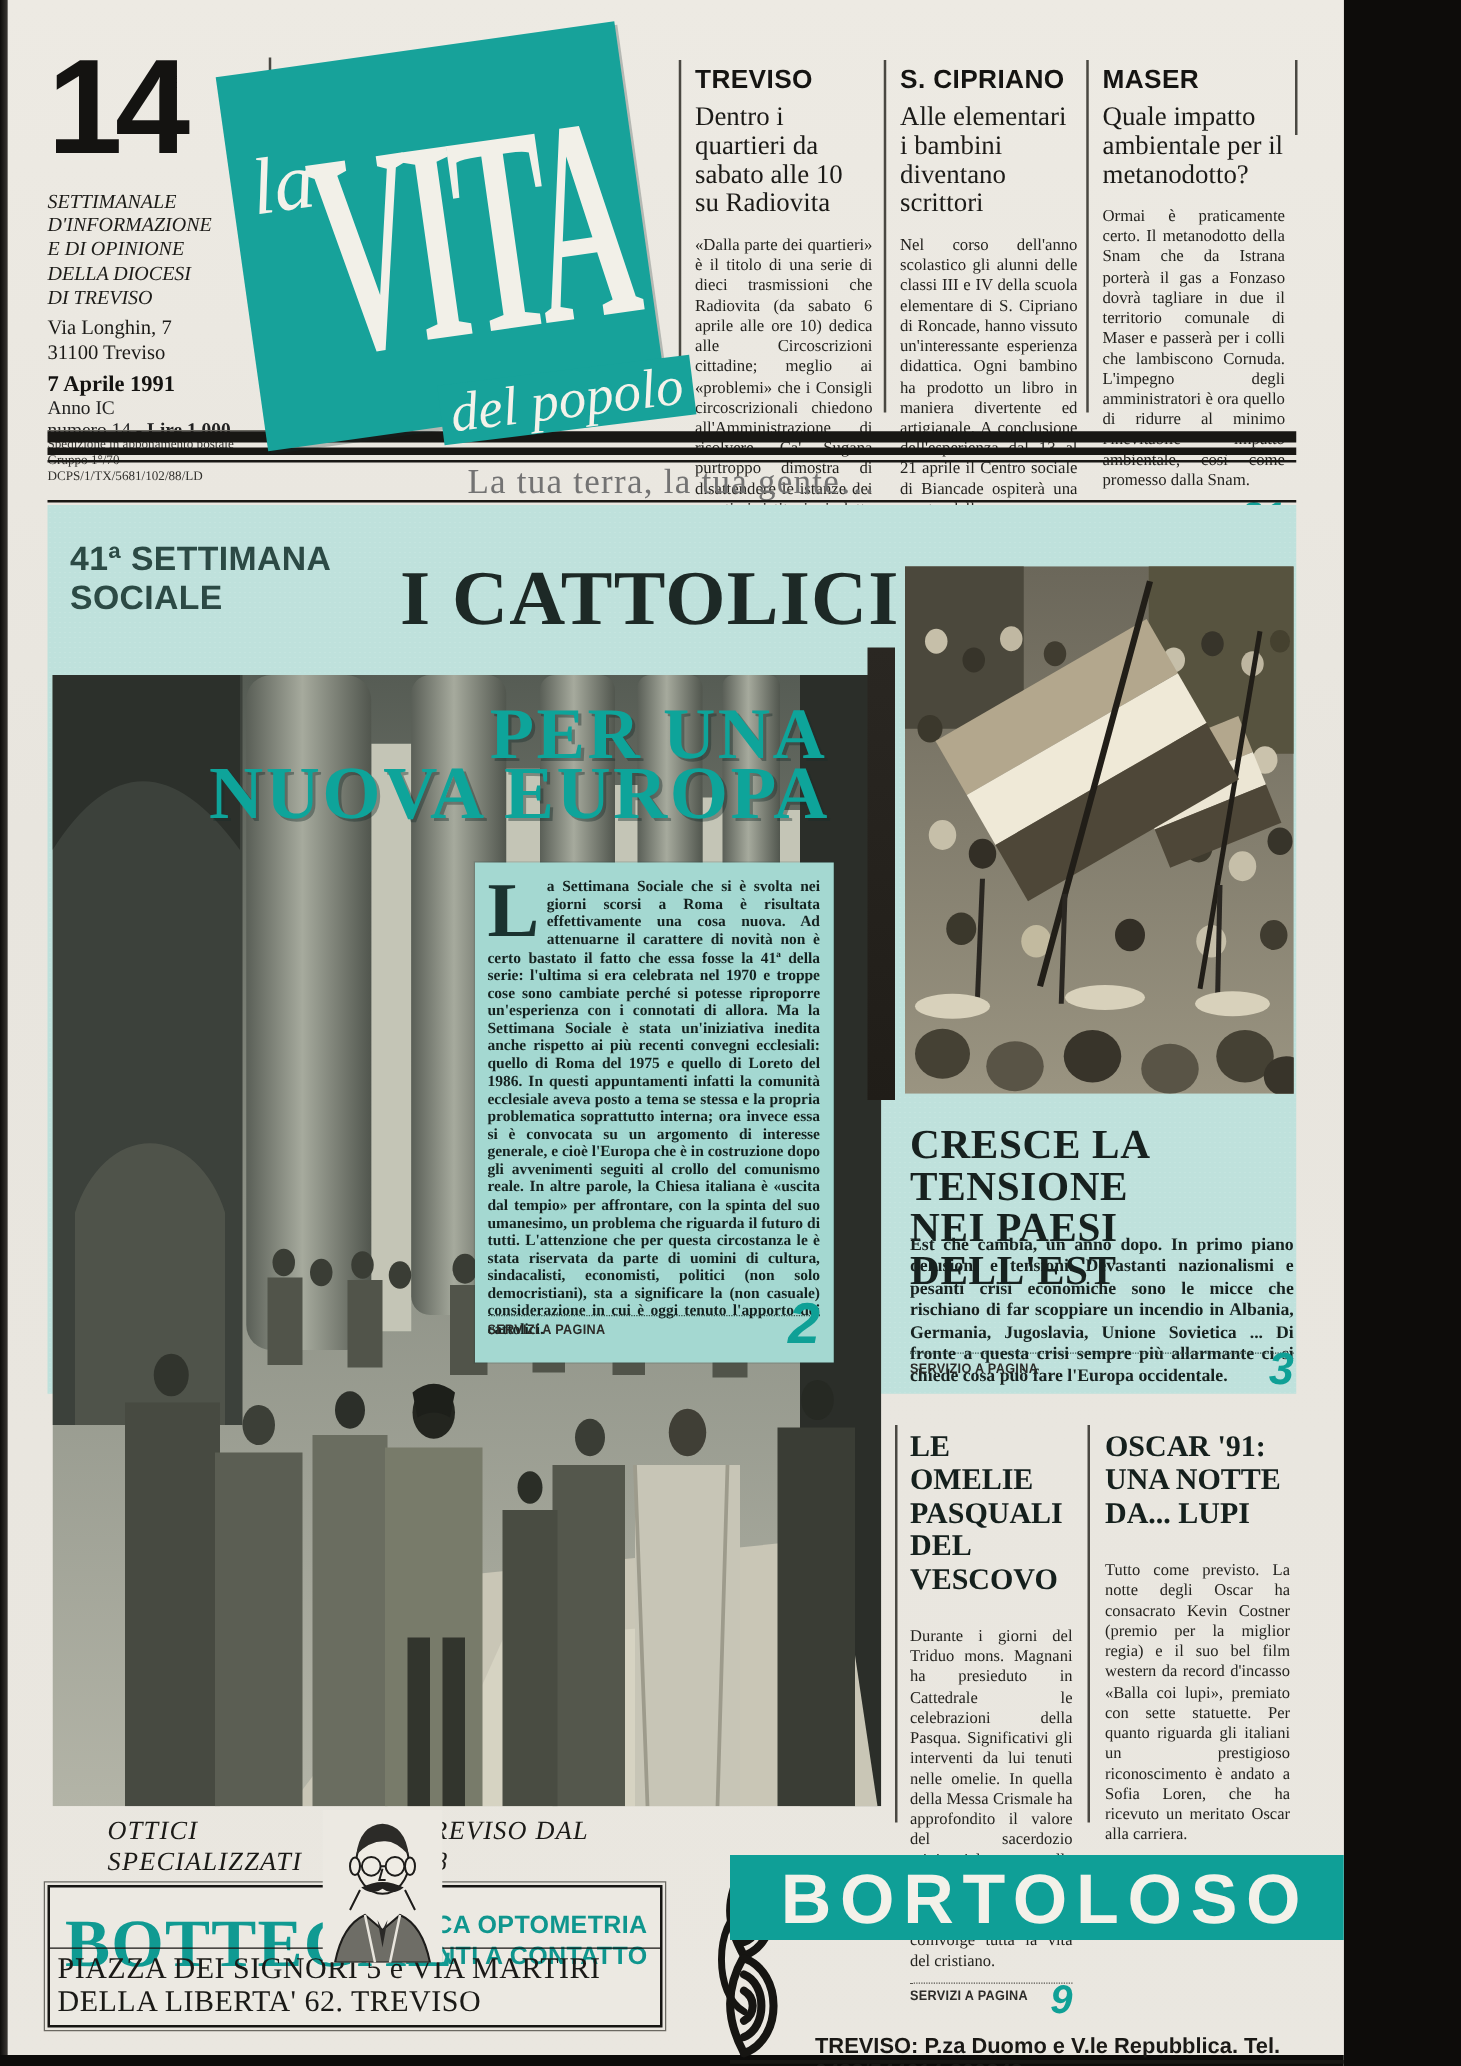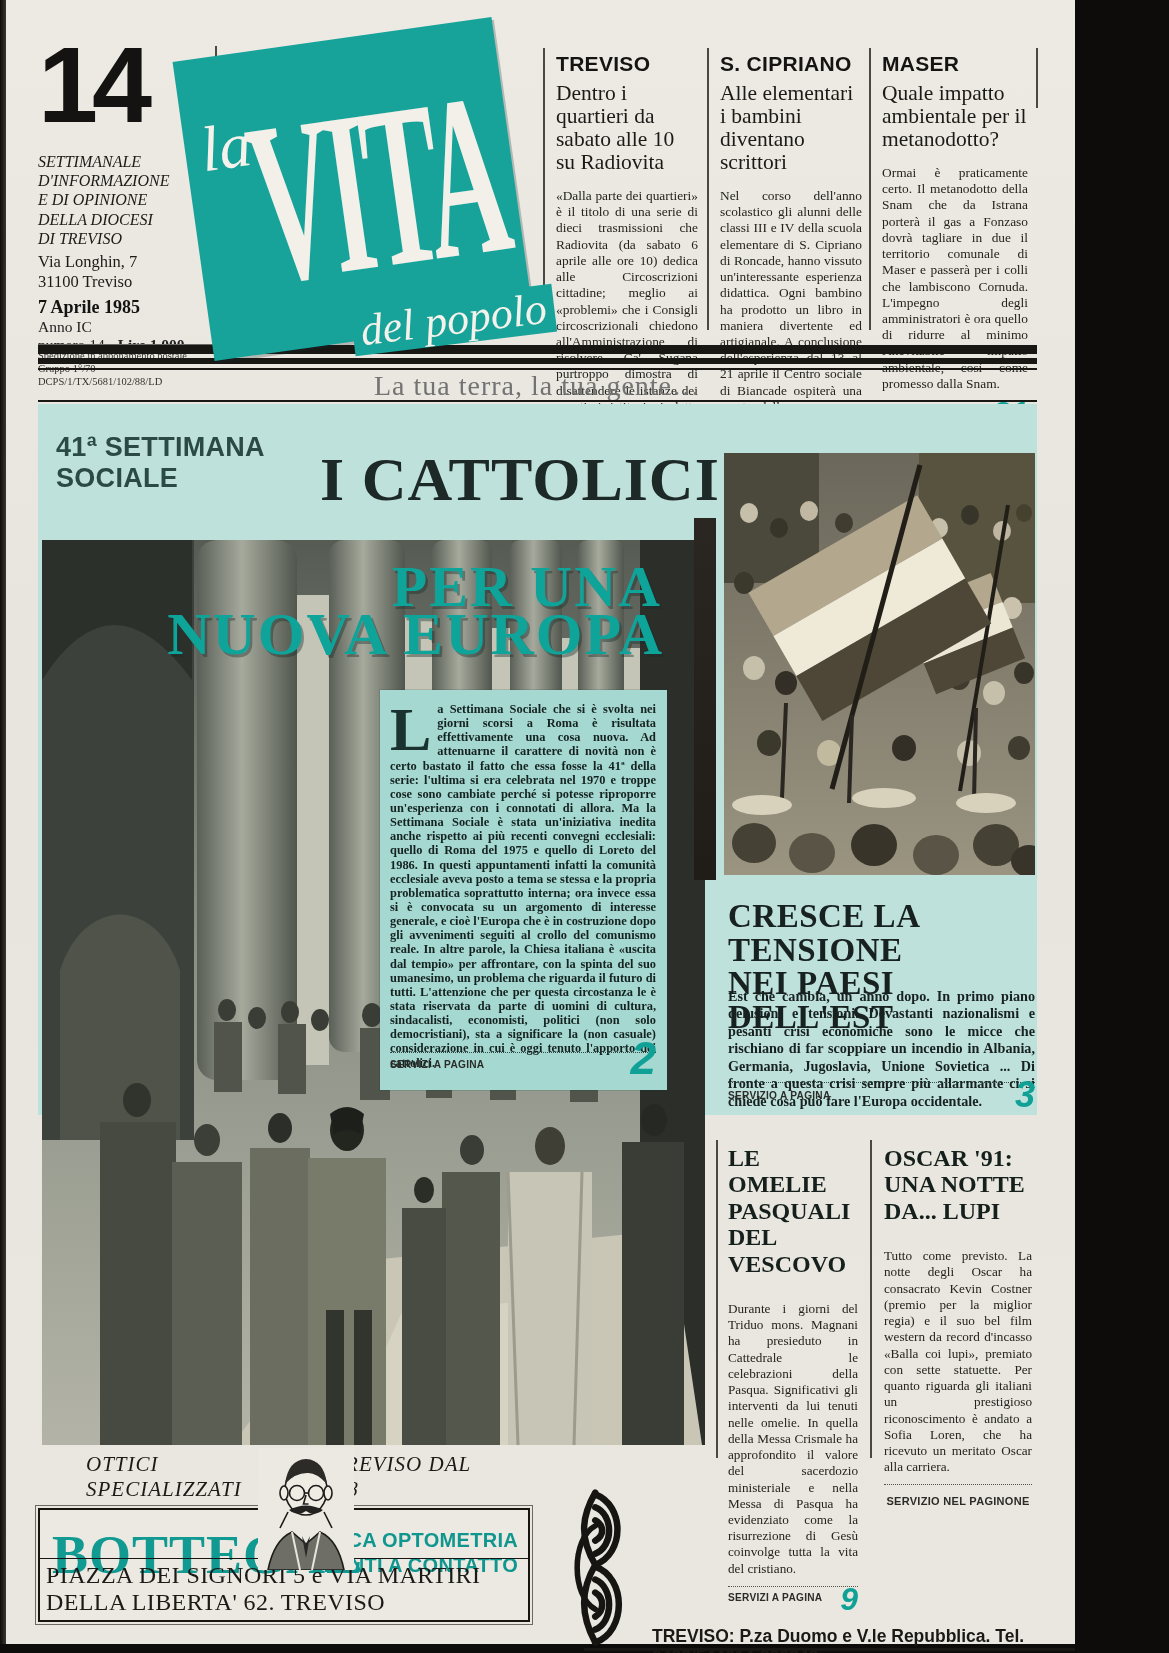--- a/index.html
+++ b/index.html
@@ -72,21 +72,21 @@
   <div class="abs paper"></div>
 
   <div class="abs sans issue" style="left:38px;top:42px;">14</div>
   <div class="abs serif tagline pre" style="left:38px;top:152px;width:180px;">SETTIMANALE
 D'INFORMAZIONE
 E DI OPINIONE
 DELLA DIOCESI
 DI TREVISO</div>
   <div class="abs serif addr pre" style="left:38px;top:252px;width:180px;">Via Longhin, 7
 31100 Treviso</div>
-  <div class="abs serif date" style="left:38px;top:297px;">7 Aprile 1985</div>
+  <div class="abs serif date" style="left:38px;top:297px;">7 Aprile 1991</div>
   <div class="abs serif yr" style="left:38px;top:318px;text-align:right;">Anno IC</div>
   <div class="abs serif numprice" style="left:38px;top:336px;width:220px;"><span>numero 14 - </span><b>Lire 1.000</b></div>
 
   <div class="abs serif postal pre" style="left:38px;top:283px;width:190px;opacity:0;"></div>
 
   <div class="abs serif postal pre" style="left:38px;top:270px;width:195px;transform:translateY(74px);border-top:1px solid #6b6962;padding-top:4px;">Spedizione in abbonamento postale
 Gruppo 1°/70 -
 DCPS/1/TX/5681/102/88/LD</div>
 
   <div class="abs vline" style="left:215px;top:46px;height:286px;"></div>
@@ -387,19 +387,22 @@
         <path d="M42,8 C74,20 74,72 42,84"></path>
         <path d="M42,22 C62,30 62,64 42,72"></path>
         <path d="M42,36 C52,42 52,52 42,58"></path>
         <path d="M42,86 C76,98 76,156 42,168"></path>
         <path d="M42,100 C62,108 62,146 42,154"></path>
         <path d="M42,114 C52,120 52,134 42,140"></path>
         <path d="M42,42 C16,56 16,118 42,132" stroke-width="6"></path>
       </g>
     </svg>
   </div>
+  <div class="abs borto-bar" style="left:584px;top:1484px;width:504px;height:68px;z-index:5;">
+    <span class="borto-name">BORTOLOSO</span>
+  </div>
   <div class="abs borto-contact" style="left:652px;top:1626px;z-index:5;">TREVISO: P.za Duomo e V.le Repubblica. Tel. 0422/544614-300349</div>
   <div class="abs hbar" style="left:584px;top:1648px;width:504px;height:3px;z-index:5;"></div>
 
   <div class="abs edge-right"></div>
   <div class="abs edge-left"></div>
   <div class="abs edge-bottom"></div>
 </div>
 
 </body></html>

